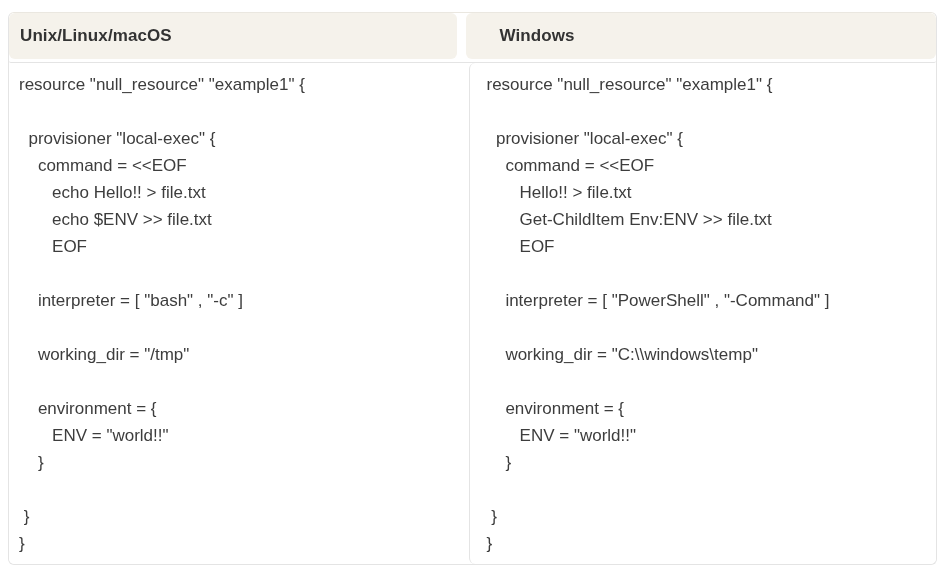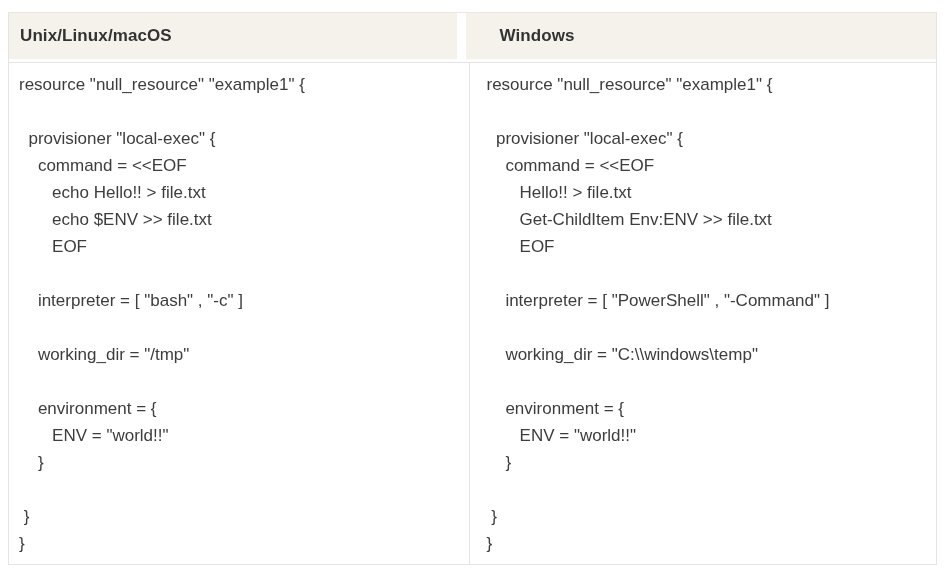--- a/index.html
+++ b/index.html
@@ -1,15 +1,15 @@
 <!DOCTYPE html>
 <html><head>
 <meta charset="utf-8">
 <style>
-  * { box-sizing: border-box; }
+  * { box-sizing: border-box; border-radius: 6px; }
   html, body {
     margin: 0;
     padding: 0;
     background: #ffffff;
     width: 949px;
     height: 579px;
     font-family: "Liberation Sans", sans-serif;
     color: #3d3d3d;
     -webkit-font-smoothing: antialiased;
   }

